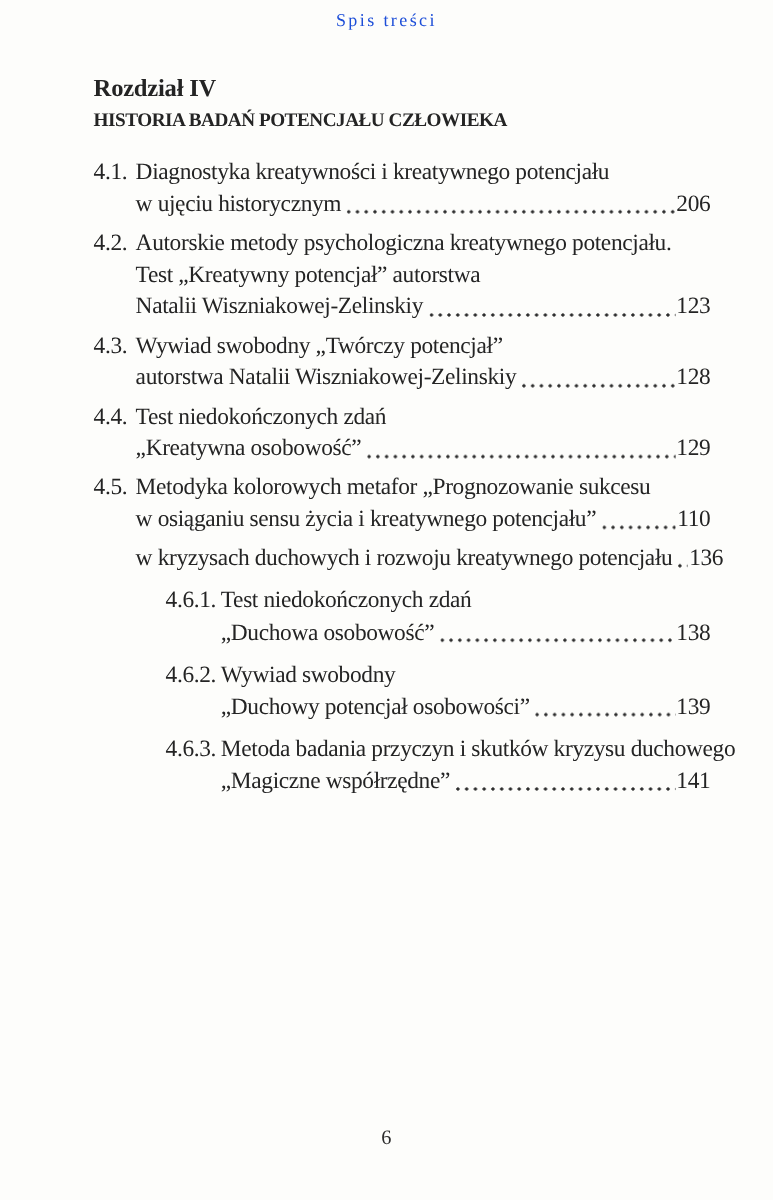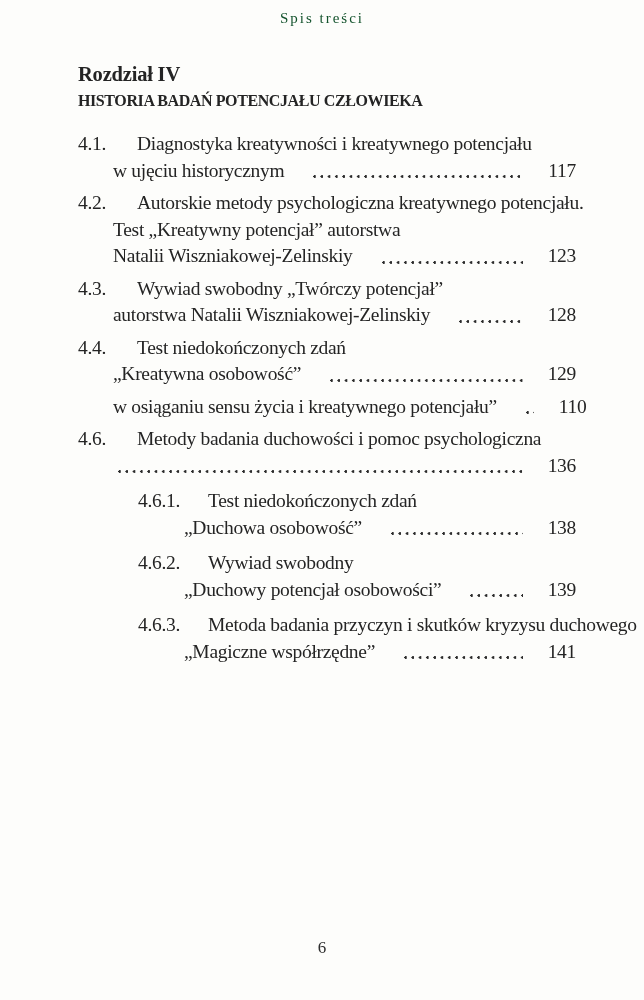--- a/index.html
+++ b/index.html
@@ -17,27 +17,27 @@
     overflow: hidden;
   }
   .running-head {
     position: absolute;
     top: 10px;
     left: 0;
     right: 0;
     text-align: center;
     font-size: 15px;
     letter-spacing: 2px;
-    color: #14532d;
+    color: #1d4ed8;
   }
   .content {
     position: absolute;
     top: 60px;
     left: 78px;
-    right: 68px;
+    right: 52px;
   }
   .chapter-label {
     font-weight: bold;
     font-size: 20.5px;
     line-height: 28px;
     letter-spacing: -0.2px;
   }
   .chapter-title {
     font-weight: bold;
     font-size: 16px;
@@ -47,21 +47,20 @@
     white-space: nowrap;
   }
   .entry { margin-bottom: 6px; }
   .row {
     display: flex;
     align-items: center;
     line-height: 26.5px;
     font-size: 19.5px;
     letter-spacing: -0.3px;
     white-space: nowrap;
-    gap: 24px;
   }
   .num { flex: 0 0 35px; }
   .cont { padding-left: 35px; }
   .sub { margin-left: 60px; margin-top: 9px; margin-bottom: 9px; }
   .sub .num { flex: 0 0 46px; }
   .sub .cont { padding-left: 46px; }
   .txt { flex: 0 0 auto; }
   .dots {
     flex: 1 1 auto;
     min-width: 8px;
@@ -97,21 +96,21 @@
     <div class="chapter-title">HISTORIA BADAŃ POTENCJAŁU CZŁOWIEKA</div>
 
     <div class="entry">
       <div class="row">
         <span class="num">4.1.</span>
         <span class="txt">Diagnostyka kreatywności i kreatywnego potencjału</span>
       </div>
       <div class="row cont">
         <span class="txt">w ujęciu historycznym</span>
         <span class="dots"></span>
-        <span class="pagenum">117</span>
+        <span class="pagenum">206</span>
       </div>
     </div>
 
     <div class="entry">
       <div class="row">
         <span class="num">4.2.</span>
         <span class="txt">Autorskie metody psychologiczna kreatywnego potencjału.</span>
       </div>
       <div class="row cont">
         <span class="txt">Test „Kreatywny potencjał” autorstwa</span>
@@ -141,33 +140,34 @@
         <span class="txt">Test niedokończonych zdań</span>
       </div>
       <div class="row cont">
         <span class="txt">„Kreatywna osobowość”</span>
         <span class="dots"></span>
         <span class="pagenum">129</span>
       </div>
     </div>
 
     <div class="entry">
+      <div class="row">
+        <span class="num">4.5.</span>
+        <span class="txt">Metodyka kolorowych metafor „Prognozowanie sukcesu</span>
+      </div>
       <div class="row cont">
         <span class="txt">w osiąganiu sensu życia i kreatywnego potencjału”</span>
         <span class="dots"></span>
         <span class="pagenum">110</span>
       </div>
     </div>
 
     <div class="entry">
-      <div class="row">
-        <span class="num">4.6.</span>
-        <span class="txt">Metody badania duchowości i pomoc psychologiczna</span>
-      </div>
-      <div class="row cont">
+      <div class="row cont">
+        <span class="txt">w kryzysach duchowych i rozwoju kreatywnego potencjału</span>
         <span class="dots"></span>
         <span class="pagenum">136</span>
       </div>
     </div>
 
     <div class="entry sub">
       <div class="row">
         <span class="num">4.6.1.</span>
         <span class="txt">Test niedokończonych zdań</span>
       </div>

